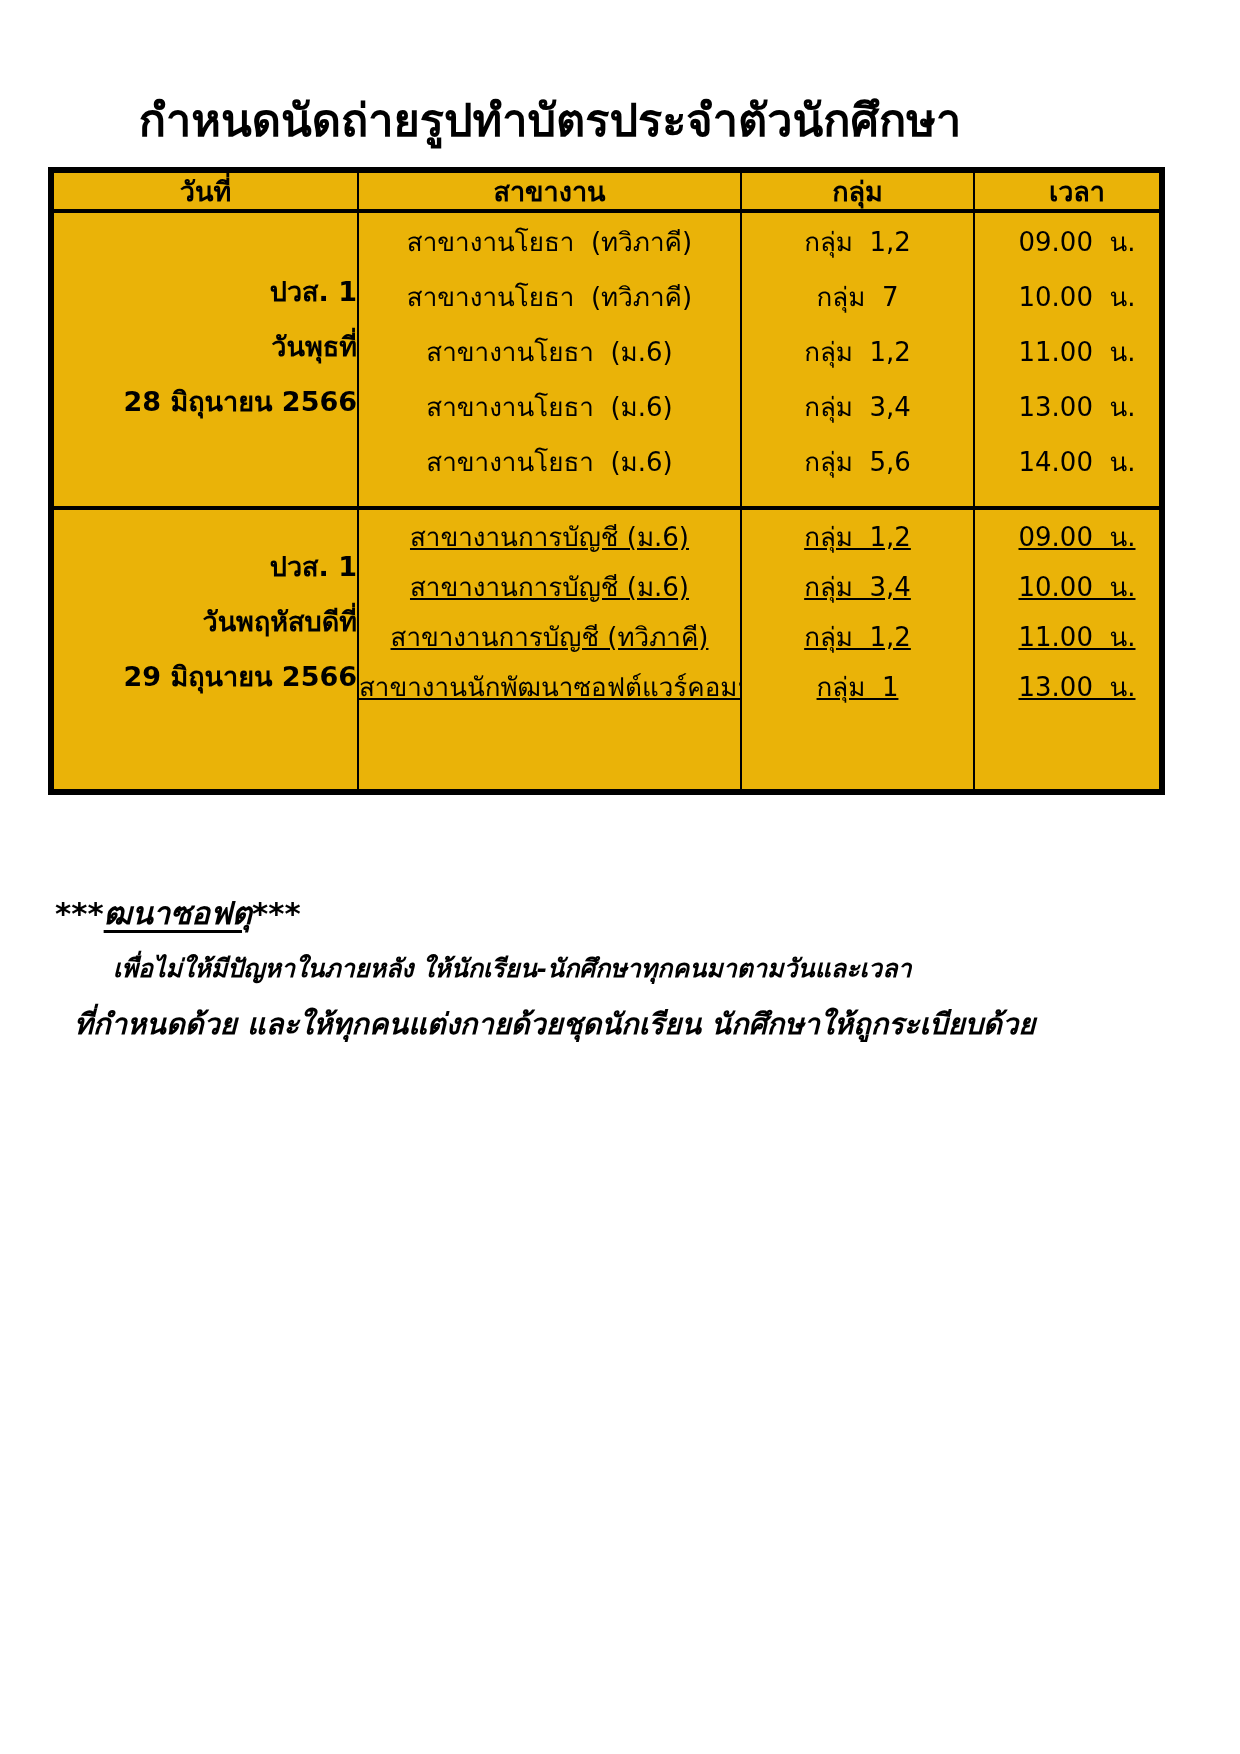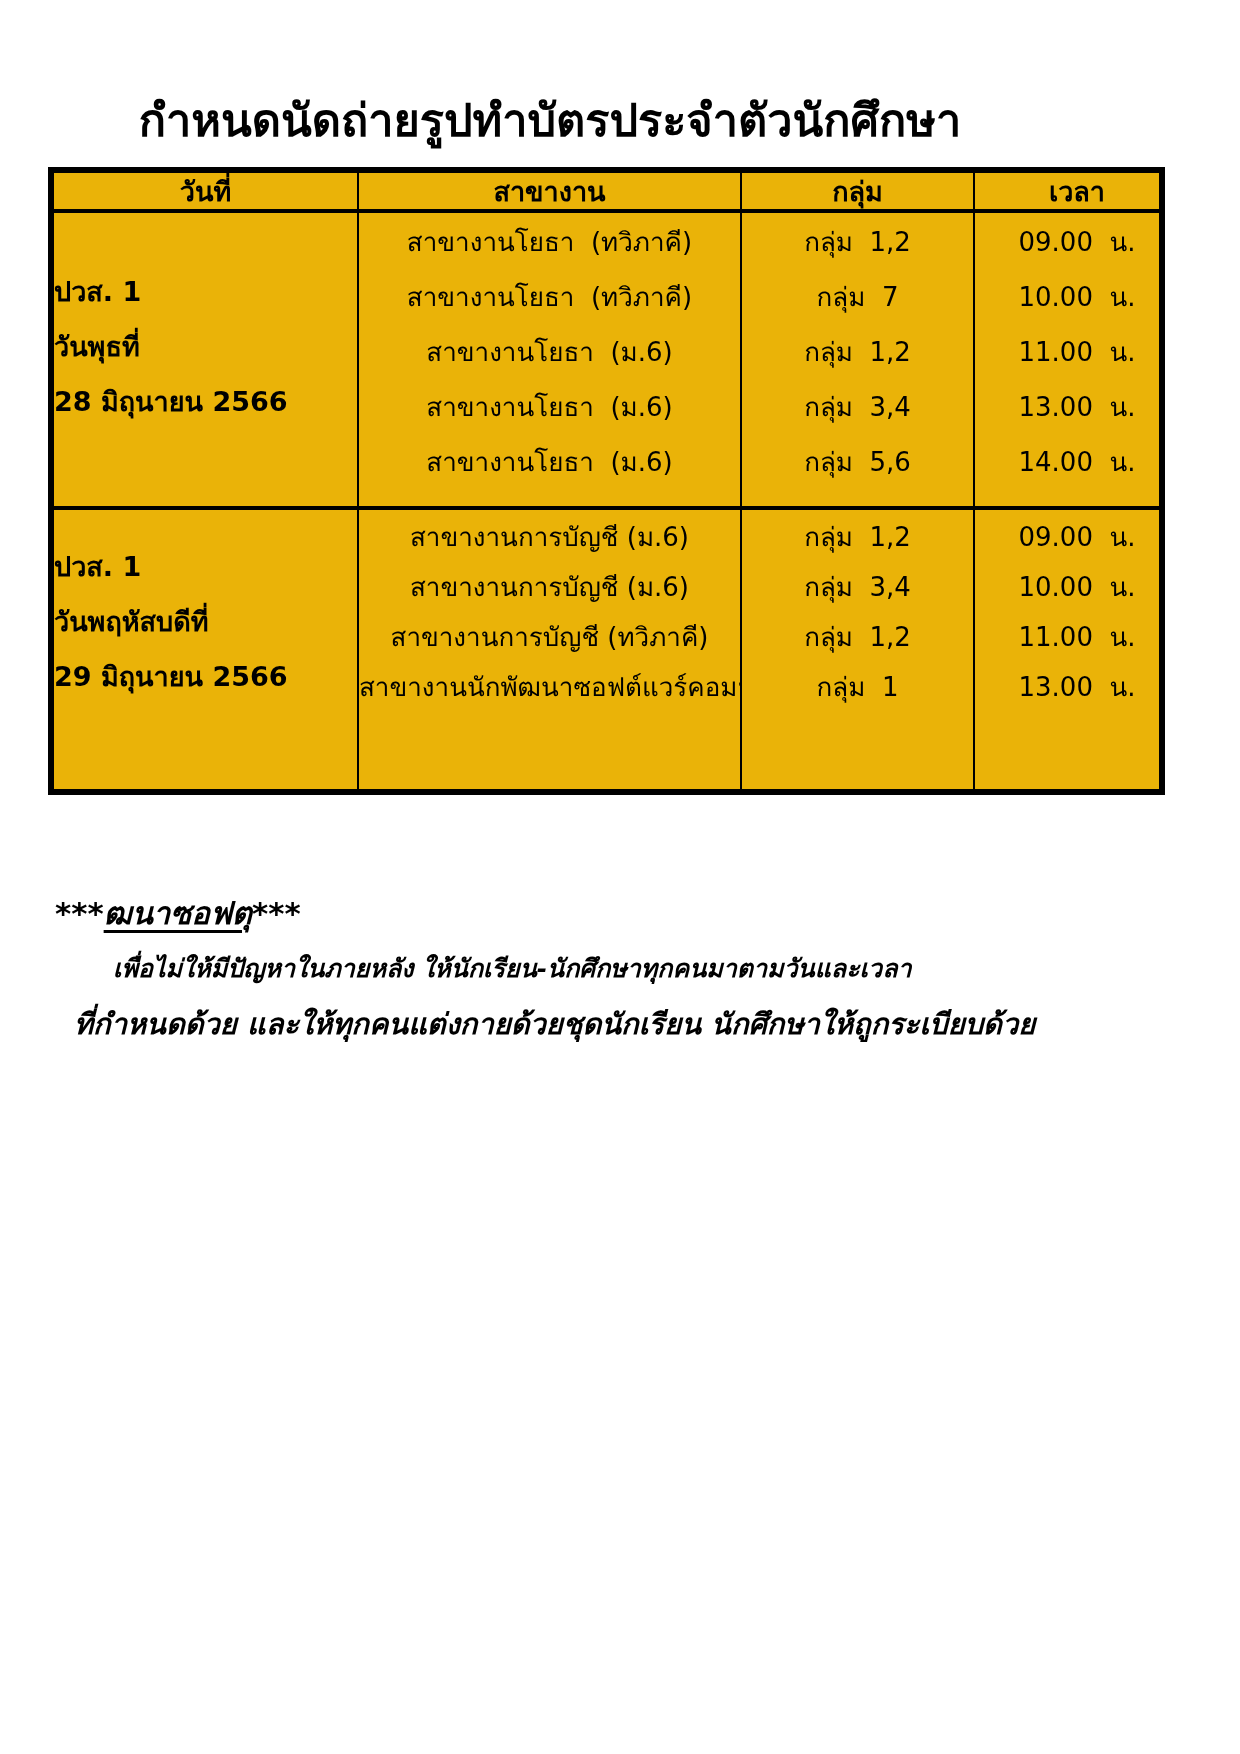--- a/index.html
+++ b/index.html
@@ -65,38 +65,38 @@
     overflow: hidden;
   }
   .cell:last-child {
     border-right: none;
     padding-left: 20px;
   }
   .date-cell {
     display: flex;
     flex-direction: column;
     justify-content: center;
-    align-items: flex-start;
+    align-items: flex-end;
     font-weight: bold;
     font-size: 27px;
   }
   .t-block-1 .date-cell { padding-bottom: 26px; }
   .t-block-2 .date-cell { padding-bottom: 56px; }
   .date-line {
     line-height: 55px;
     white-space: pre;
     text-align: center;
   }
   .lines-cell {
     padding-top: 2px;
     font-size: 26px;
     text-align: center;
   }
   .t-block-1 .line { line-height: 55px; white-space: pre; }
-  .t-block-2 .line { line-height: 50px; white-space: pre; }
+  .t-block-2 .line { line-height: 50px; white-space: pre; text-decoration: underline; }
   .notes {
     position: absolute;
     left: 0;
     top: 0;
     width: 1240px;
     font-style: italic;
     font-weight: bold;
   }
   .note-heading {
     position: absolute;

